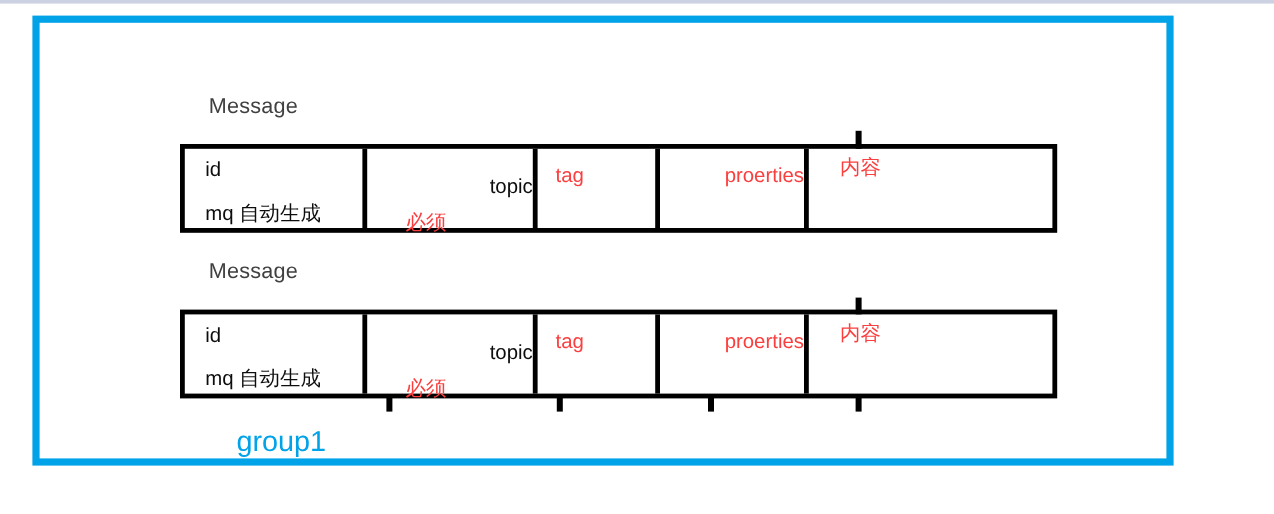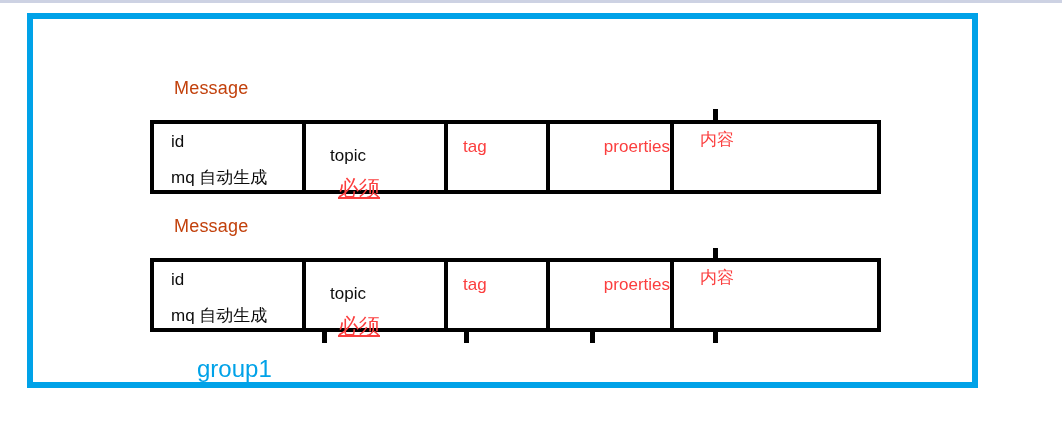--- a/index.html
+++ b/index.html
@@ -25,21 +25,21 @@
     position: absolute;
     left: 27px; top: 13px;
     width: 951px; height: 375px;
     border: 6px solid var(--accent, #00a2e8);
     box-sizing: border-box;
     background: transparent;
   }
   .msg-label {
     position: absolute;
     font-size: 18px;
-    color: #c2410c;
+    color: #404040;
     letter-spacing: 0.2px;
     white-space: nowrap;
   }
   .msg-label.g1 { left: 174px; top: 78px; }
   .msg-label.g2 { left: 174px; top: 216px; }
   .msg-table {
     position: absolute;
     left: 150px;
     width: 731px; height: 74px;
     border: 4px solid var(--line, #000000);
@@ -52,34 +52,33 @@
   .cell {
     position: relative;
     box-sizing: border-box;
     border-right: 4px solid var(--line, #000000);
     font-size: 17px;
     color: #0d0d0d;
     overflow: visible;
   }
   .cell:last-child { border-right: none; }
   .cell-id   { width: 152px; padding: 8px 0 0 17px; }
-  .cell-topic{ width: 142px; padding: 22px 0 0 24px; }
+  .cell-topic{ width: 142px; padding: 22px 0 0 24px; text-align: right; }
   .cell-tag  { width: 102px; padding: 13px 0 0 15px; }
   .cell-props{ width: 124px; padding: 13px 0 0 19px; text-align: right; }
   .cell-body { flex: 1;      padding: 4px 0 0 26px; }
   .line2 { display: block; margin-top: 14px; white-space: nowrap; }
   .red { color: var(--red, #fb3e3e); }
   .required {
     position: absolute;
     left: 32px; top: 50px;
     color: var(--red, #fb3e3e);
-    font-size: 21px;
+    font-size: 17px;
     white-space: nowrap;
     z-index: 2;
-    text-decoration: underline;
   }
   .tick {
     position: absolute;
     width: 5px;
     background: var(--line, #000000);
     z-index: 1;
   }
   
   .tick.t1-d4-top { left: 713px; top: 109px; height: 15px; }
   .tick.t2-d4-top { left: 713px; top: 248px; height: 14px; }

